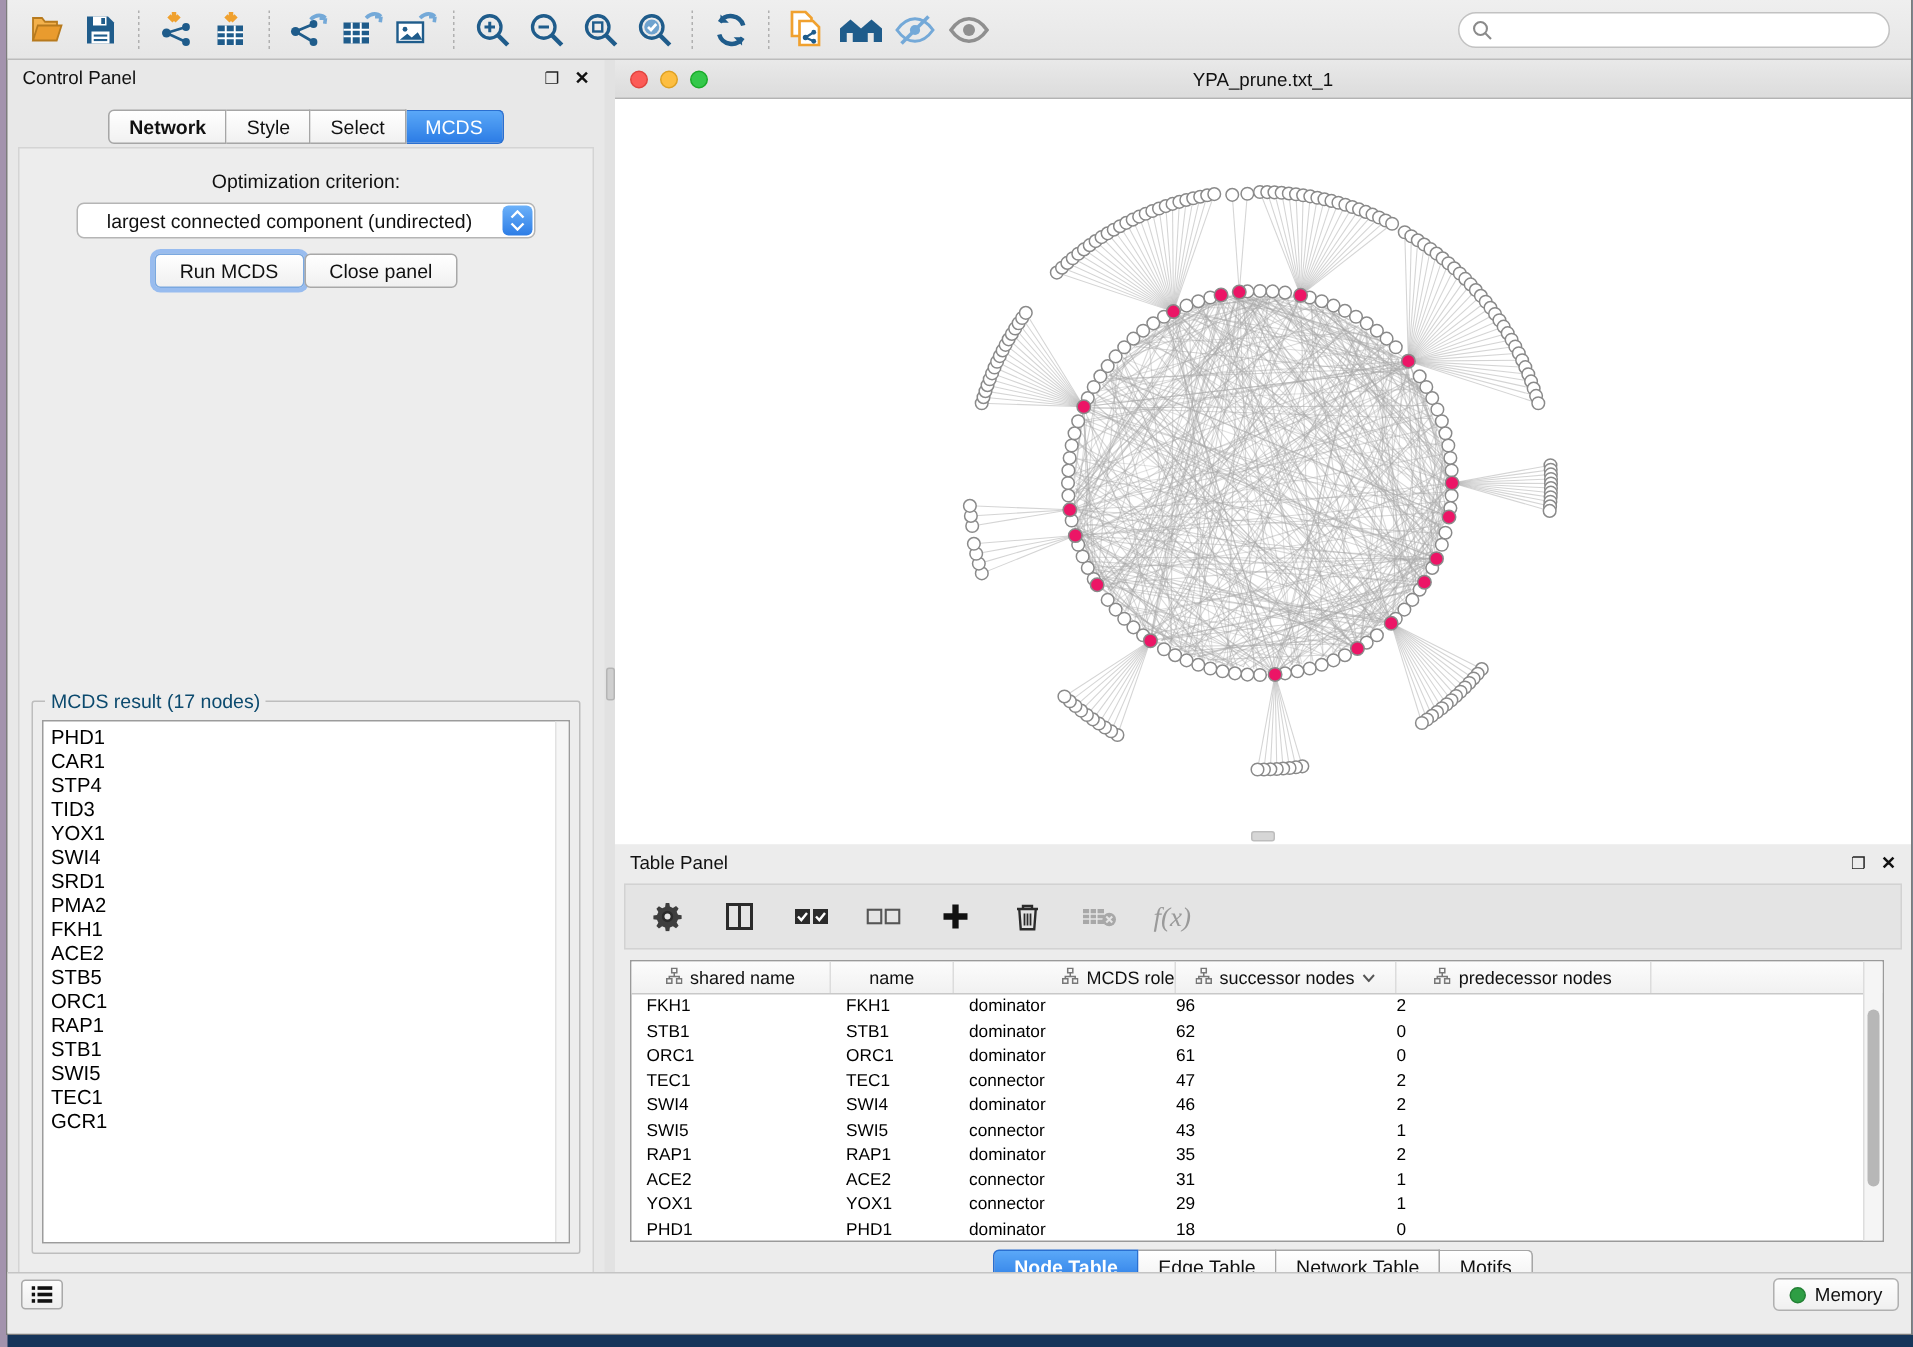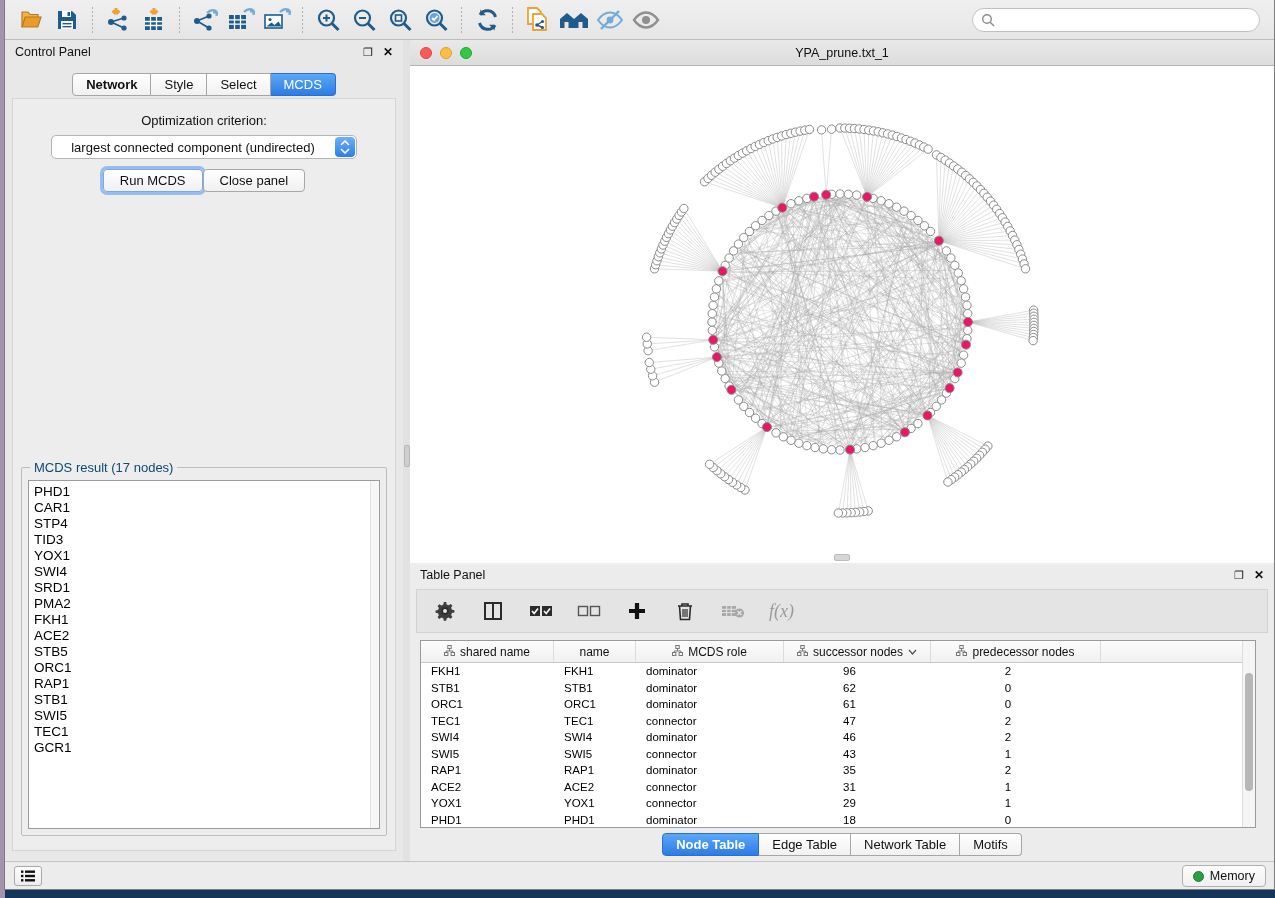--- a/index.html
+++ b/index.html
@@ -93,29 +93,29 @@
   #node-table { position:absolute; left:10px; right:18px; top:77px; height:188px; background:#fff;
     border:1px solid #9a9a9a; overflow:hidden; }
   .thead { display:flex; height:22px; background:linear-gradient(#fcfcfc,#f1f1f1);
     border-bottom:1px solid #c8c8c8; }
   .th { display:flex; align-items:center; justify-content:center; gap:5px; font-size:12px; color:#111;
     border-right:1px solid #dcdcdc; height:100%; }
   .th:last-child { border-right:none; }
   .trow { display:flex; height:16.5px; align-items:center; }
   .td { font-size:11.5px; color:#000; overflow:hidden; white-space:nowrap; }
   .td.left { padding-left:10px; text-align:left; }
-  .td.right { padding-right:16px; text-align:center; }
+  .td.right { padding-right:16px; text-align:left; }
   #table-vscroll { position:absolute; right:0; top:0; bottom:0; width:13px; background:#f5f5f5;
     border-left:1px solid #ddd; }
   #table-vscroll .thumb { position:absolute; left:2px; width:8px; top:32px; height:118px;
     background:#b7b7b7; border-radius:5px; }
   #tp-tabs-row { position:absolute; left:0; right:0; top:270px; display:flex; justify-content:center; }
 
   
-  #status-bar { position:absolute; left:0; right:0; bottom:0; height:28px; background:#ececec;
+  #status-bar { position:absolute; left:0; right:0; bottom:0; height:41px; background:#ececec;
     border-top:1px solid #c4c4c4; }
   #status-list-btn { position:absolute; left:9px; top:4px; width:28px; height:20px;
     background:linear-gradient(#fcfcfc,#eee); border:1px solid #a9a9a9; border-radius:3px;
     display:flex; align-items:center; justify-content:center; }
   #memory-btn { position:absolute; right:8px; top:3px; height:22px;
     background:linear-gradient(#fdfdfd,#f0f0f0); border:1px solid #b0b0b0; border-radius:4px;
     display:flex; align-items:center; gap:6px; padding:0 10px; font-size:12.5px; color:#111; }
   #memory-dot { width:11px; height:11px; border-radius:50%; background:#2e9e44; border:1px solid #238035; }
 </style>
 </head>
@@ -1256,21 +1256,21 @@
                   <rect x="3.8" y="0.5" width="3.4" height="3" fill="none" stroke="#777" stroke-width="1"></rect>
                   <rect x="0.5" y="7.5" width="3.4" height="3" fill="none" stroke="#777" stroke-width="1"></rect>
                   <rect x="7.1" y="7.5" width="3.4" height="3" fill="none" stroke="#777" stroke-width="1"></rect>
                   <path d="M5.5 3.5v2.5M2.2 7.5V6h6.6v1.5" fill="none" stroke="#777" stroke-width="1"></path>
                 </svg></span>
               <span>shared name</span>
             </div>
             <div class="th" style="width: 82px;">
               <span>name</span>
             </div>
-            <div class="th" style="width: 148px;">
+            <div class="th" style="width: 148px; justify-content: flex-end;">
               <span><svg width="11" height="11" viewBox="0 0 11 11">
                   <rect x="3.8" y="0.5" width="3.4" height="3" fill="none" stroke="#777" stroke-width="1"></rect>
                   <rect x="0.5" y="7.5" width="3.4" height="3" fill="none" stroke="#777" stroke-width="1"></rect>
                   <rect x="7.1" y="7.5" width="3.4" height="3" fill="none" stroke="#777" stroke-width="1"></rect>
                   <path d="M5.5 3.5v2.5M2.2 7.5V6h6.6v1.5" fill="none" stroke="#777" stroke-width="1"></path>
                 </svg></span>
               <span>MCDS role</span>
             </div>
             <div class="th" style="width: 147px;">
               <span><svg width="11" height="11" viewBox="0 0 11 11">

